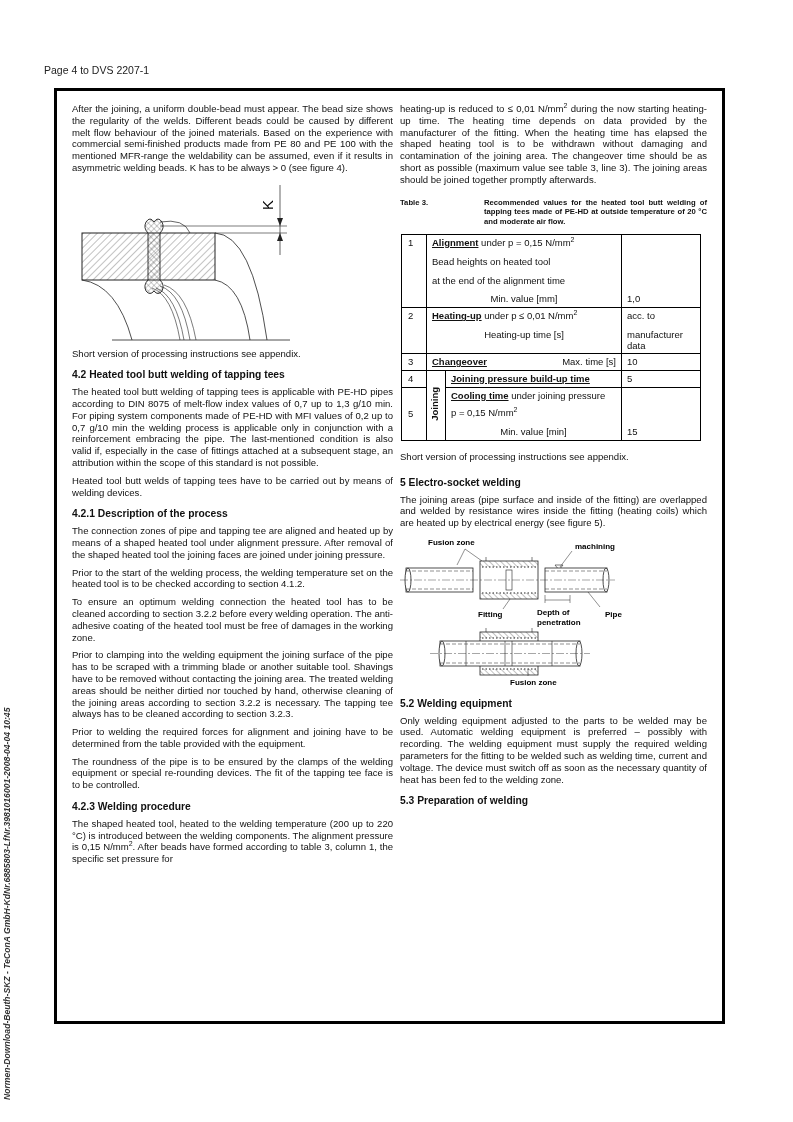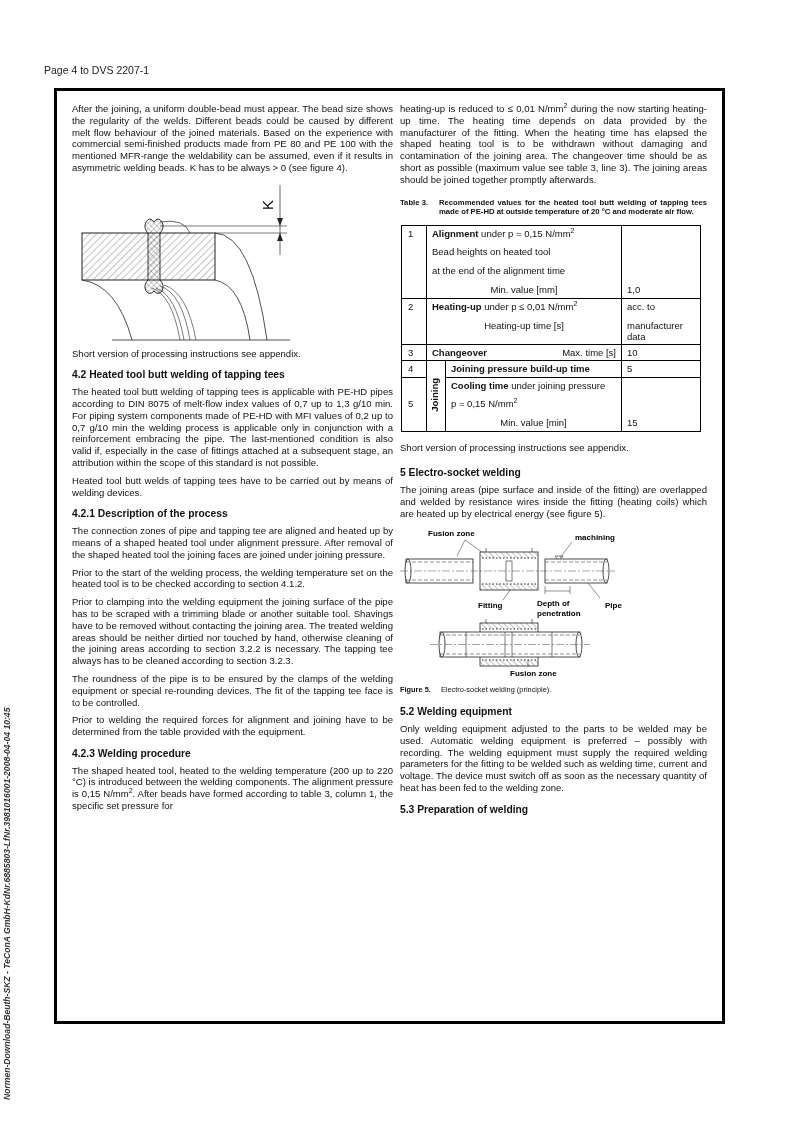--- a/index.html
+++ b/index.html
@@ -11,32 +11,32 @@
   .col { position:absolute; top:0; font-size:9.55px; line-height:11.8px; text-align:justify; }
   .col-left { left:15px; width:321px; top:12px; }
   .col-right { left:343px; width:307px; top:12px; }
   p { margin:0 0 6px 0; }
   h3 { font-size:10.3px; margin:10px 0 5px 0; font-weight:bold; }
   h3.h-sec { margin-top:14px; }
   sup { font-size:7px; line-height:0; vertical-align:super; }
   .fig { position:relative; }
   .fig-caption { font-size:7.4px; margin:6px 0 8px 0; }
   .fig-caption b { margin-right:8px; }
-  .tbl-caption { font-size:7.7px; font-weight:bold; display:flex; margin:12px 0 8px 0; line-height:9.5px; }
+  .tbl-caption { font-size:7.7px; font-weight:bold; display:flex; margin:12px 0 8px 0; line-height:9.5px;gap:45px; }
   .tbl-caption .lbl { width:39px; flex:none; }
   table.t3 { border-collapse:collapse; font-size:9.5px; width:300px; margin-left:1px; }
   table.t3 td { border:1px solid #000; vertical-align:top; padding:2px 5px; }
   table.t3 td.num { width:13px; text-align:left; padding-left:6px; }
   table.t3 td.val { width:68px; }
   .line { display:block; margin-bottom:7px; }
   .right-align { text-align:center; display:block; }
   .joining-label { writing-mode:vertical-rl; transform:rotate(180deg); font-weight:bold; font-size:9.5px; }
   .sidebar-text { position:absolute; left:2px; top:1100px; transform-origin:0 0; transform:rotate(-90deg);
                   font-size:8.6px; font-style:italic; font-weight:bold; color:#333; white-space:nowrap; }
-  .bold { font-weight:bold; }
+  .bold { font-weight:bold;text-decoration:underline; }
   .svg-label { font-family:"Liberation Sans", sans-serif; font-size:8px; font-weight:bold; }
 </style>
 </head>
 <body>
 
 <div class="page-header">Page 4 to DVS 2207-1</div>
 
 <div class="sidebar-text">Normen-Download-Beuth-SKZ - TeConA GmbH-KdNr.6885803-LfNr.3981016001-2008-04-04 10:45</div>
 
 <div class="frame">
@@ -82,23 +82,24 @@
     <p>Short version of processing instructions see appendix.</p>
 
     <h3>4.2  Heated tool butt welding of tapping tees</h3>
     <p>The heated tool butt welding of tapping tees is applicable with PE-HD pipes according to DIN 8075 of melt-flow index values of 0,7 up to 1,3 g/10 min. For piping system components made of PE-HD with MFI values of 0,2 up to 0,7 g/10 min the welding process is applicable only in conjunction with a reinforcement embracing the pipe. The last-mentioned condition is also valid if, especially in the case of fittings attached at a subsequent stage, an attribution within the scope of this standard is not possible.</p>
     <p>Heated tool butt welds of tapping tees have to be carried out by means of welding devices.</p>
 
     <h3>4.2.1  Description of the process</h3>
     <p>The connection zones of pipe and tapping tee are aligned and heated up by means of a shaped heated tool under alignment pressure. After removal of the shaped heated tool the joining faces are joined under joining pressure.</p>
 
     <p>Prior to the start of the welding process, the welding temperature set on the heated tool is to be checked according to section 4.1.2.</p>
+    <p>To ensure an optimum welding connection the heated tool has to be cleaned according to section 3.2.2 before every welding operation. The anti-adhesive coating of the heated tool must be free of damages in the working zone.</p>
     <p>Prior to clamping into the welding equipment the joining surface of the pipe has to be scraped with a trimming blade or another suitable tool. Shavings have to be removed without contacting the joining area. The treated welding areas should be neither dirtied nor touched by hand, otherwise cleaning of the joining areas according to section 3.2.2 is necessary. The tapping tee always has to be cleaned according to section 3.2.3.</p>
+    <p>Prior to welding the required forces for alignment and joining have to be determined from the table provided with the equipment.</p>
     <p>The roundness of the pipe is to be ensured by the clamps of the welding equipment or special re-rounding devices. The fit of the tapping tee face is to be controlled.</p>
-    <p>Prior to welding the required forces for alignment and joining have to be determined from the table provided with the equipment.</p>
 
     <h3>4.2.3  Welding procedure</h3>
     <p><span>The shaped heated tool, heated to the welding temperature (200 up to 220 °C) is introduced between the welding components. The alignment pressure is 0,15 N/mm</span><sup>2</sup><span>. After beads have formed according to table 3, column 1, the specific set pressure for</span></p>
   </div>
 
   <div class="col col-right">
     <p><span>heating-up is reduced to  ≤  0,01 N/mm</span><sup>2</sup><span> during the now starting heating-up time. The heating time depends on data provided by the manufacturer of the fitting. When the heating time has elapsed the shaped heating tool is to be withdrawn without damaging and contamination of the joining area. The changeover time should be as short as possible (maximum value see table 3, line 3). The joining areas should be joined together promptly afterwards.</span></p>
 
     <div class="tbl-caption">
       <span class="lbl">Table 3.</span>
@@ -220,24 +221,20 @@
         <line x1="40" y1="109" x2="180" y2="109" stroke="#222" stroke-width="0.5" stroke-dasharray="4,2"></line>
         <line x1="40" y1="128" x2="180" y2="128" stroke="#222" stroke-width="0.5" stroke-dasharray="4,2"></line>
         <line x1="82" y1="103" x2="136" y2="103" stroke="#222" stroke-width="1.2" stroke-dasharray="1.5,2"></line>
         <line x1="82" y1="134" x2="136" y2="134" stroke="#222" stroke-width="1.2" stroke-dasharray="1.5,2"></line>
         <line x1="30" y1="118.5" x2="190" y2="118.5" stroke="#222" stroke-width="0.4" stroke-dasharray="8,2,2,2"></line>
         <line x1="86" y1="97" x2="86" y2="93" stroke="#222" stroke-width="0.6"></line>
         <line x1="132" y1="97" x2="132" y2="93" stroke="#222" stroke-width="0.6"></line>
         <line x1="128" y1="134" x2="128" y2="141" stroke="#222" stroke-width="0.5"></line>
         <text class="svg-label" x="110" y="150">Fusion zone</text>
       </svg>
-      <div class="fig-caption">
-        <b>Figure 5.</b>
-        <span>Electro-socket welding (principle).</span>
-      </div>
     </div>
 
     <h3>5.2  Welding equipment</h3>
     <p>Only welding equipment adjusted to the parts to be welded may be used. Automatic welding equipment is preferred – possibly with recording. The welding equipment must supply the required welding parameters for the fitting to be welded such as welding time, current and voltage. The device must switch off as soon as the necessary quantity of heat has been fed to the welding zone.</p>
 
     <h3>5.3  Preparation of welding</h3>
   </div>
 </div>
 
 </body></html>

